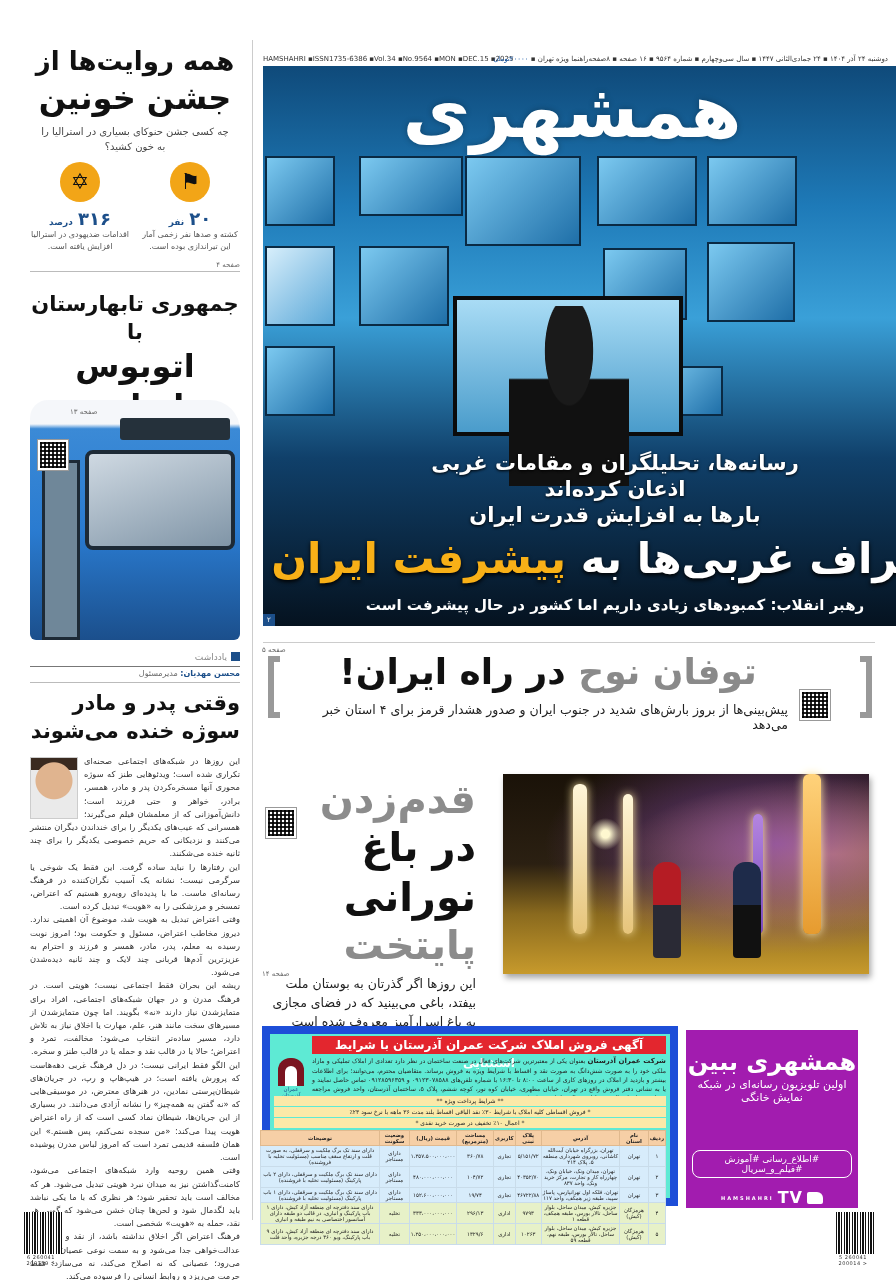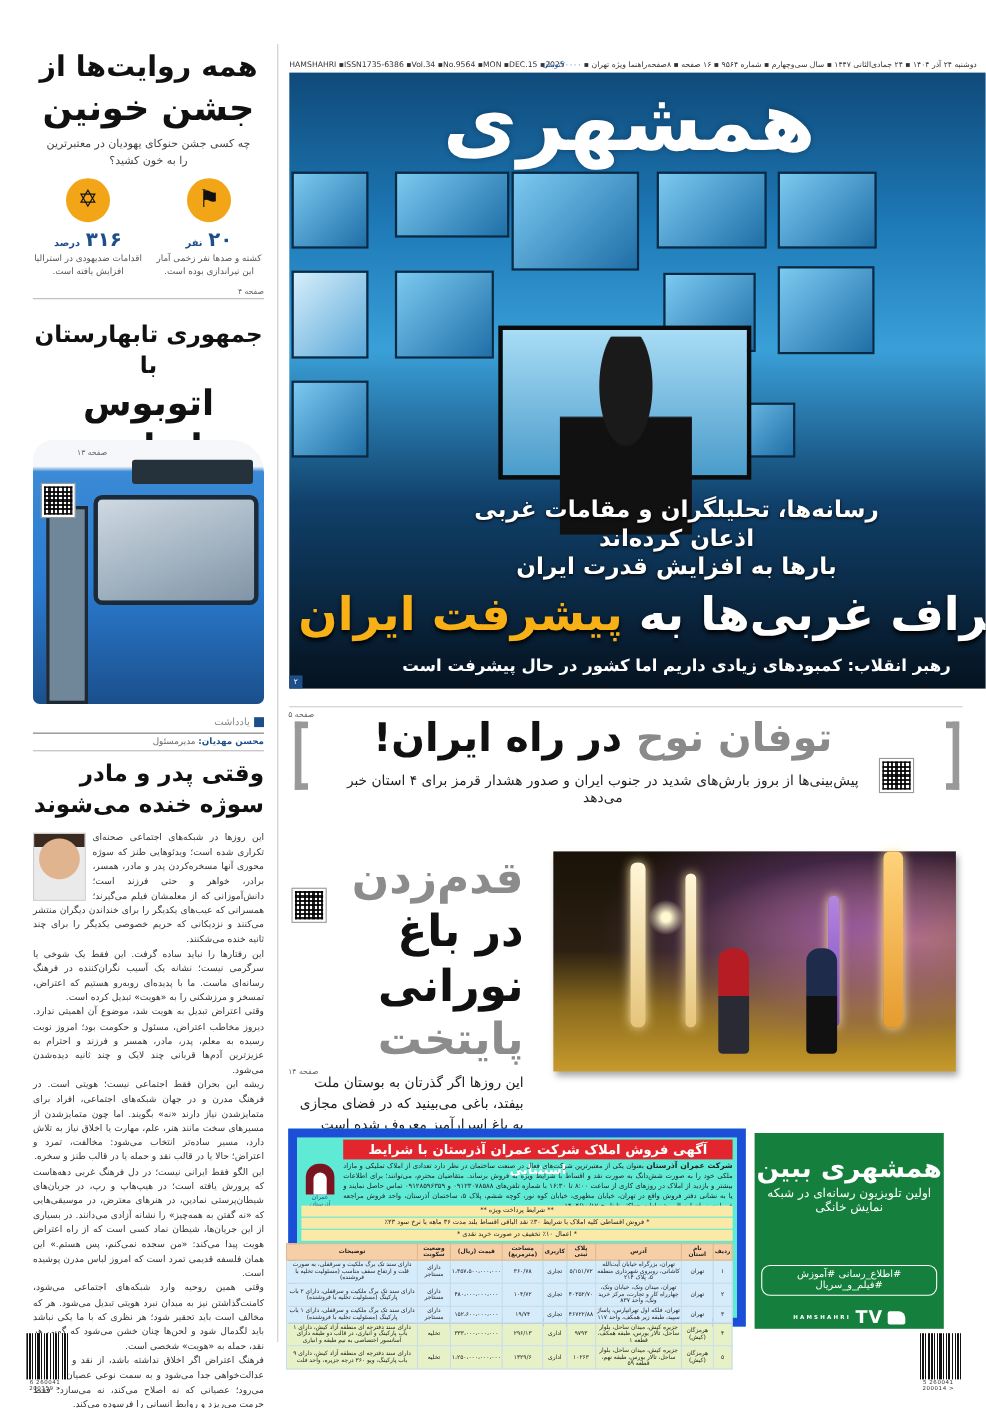--- a/index.html
+++ b/index.html
@@ -49,21 +49,21 @@
   .ed-body { font-size: 8.3px; line-height: 13.2px; color: #333; text-align: justify; }
   .ed-photo { float: left; width: 48px; height: 62px; margin: 2px 6px 2px 0; background: radial-gradient(circle at 50% 38%,#e0b48f 18px,transparent 19px), linear-gradient(180deg,#3a2a20 0 20%,#eaeaea 20% 100%); border: 1px solid #ccc; }
   
   .flood { left: 268px; top: 648px; width: 604px; height: 80px; }
   .bracket-l, .bracket-r { position: absolute; top: 8px; width: 12px; height: 62px; border: 6px solid #999; }
   .bracket-l { left: 0; border-right: none; }
   .bracket-r { right: 0; border-left: none; }
   .flood-title { position: absolute; left: 40px; right: 84px; top: 0; text-align: center; font-size: 36px; font-weight: bold; line-height: 48px; }
   .flood-title .g { color: #8a8a8a; }
   .flood-title .k { color: #111; }
-  .flood-sub { position: absolute; left: 40px; right: 84px; top: 54px; text-align: center; font-size: 12.5px; color: #222; }
+  .flood-sub { position: absolute; left: 40px; right: 84px; top: 54px; font-size: 12.5px; color: #222; }
   
   .garden-text { left: 264px; top: 776px; width: 212px; text-align: right; }
   .gt-line1 { font-size: 40px; font-weight: bold; color: #8c8c8c; line-height: 46px; }
   .gt-line2 { font-size: 40px; font-weight: bold; color: #111; line-height: 50px; }
   .gt-line3 { font-size: 40px; font-weight: bold; color: #8c8c8c; line-height: 46px; }
   .gt-body { font-size: 12.5px; color: #222; line-height: 19px; margin-top: 6px; }
   .garden-photo { left: 503px; top: 774px; width: 366px; height: 200px; background: radial-gradient(circle at 28% 30%,#fff8d0 4px,transparent 16px), radial-gradient(ellipse at 75% 35%,rgba(150,80,200,.7),transparent 60%), radial-gradient(ellipse at 90% 40%,rgba(240,170,70,.8),transparent 45%), linear-gradient(180deg,#1a1208 0%,#2b2012 45%,#8a6a1e 70%,#c79a2c 100%); box-shadow: 2px 4px 6px rgba(0,0,0,.35); }
   .tree { position: absolute; bottom: 40px; width: 14px; background: linear-gradient(180deg,#fff6d8,#e6c47a); border-radius: 6px; box-shadow: 0 0 10px #ffe9a6; }
   .fig { position: absolute; bottom: 16px; width: 28px; height: 96px; border-radius: 12px 12px 4px 4px; }
   
@@ -75,21 +75,21 @@
   .ad-logo .nm { font-size: 5.5px; color: #1c4f8a; }
   .ad-intro { position: absolute; left: 42px; right: 4px; top: 22px; font-size: 6.2px; line-height: 9px; color: #222; text-align: justify; }
   .ad-intro b { font-size: 7px; }
   .ad-cond { position: absolute; left: 4px; right: 4px; height: 10px; background: #fbe9a8; font-size: 6px; text-align: center; line-height: 10px; color: #222; }
   .ad-table { position: absolute; left: 4px; right: 4px; top: 96px; border-collapse: collapse; font-size: 5.4px; color: #222; width: 406px; }
   .ad-table th { background: #f6cfa6; border: 1px solid #e0b98e; padding: 1px; font-weight: bold; }
   .ad-table td { border: 1px solid #c9dcea; padding: 1px; text-align: center; }
   .ad-table tr.blue td { background: #d7ecfb; }
   .ad-table tr.green td { background: #e7f1c8; }
   
-  .tv-promo { left: 686px; top: 1030px; width: 172px; height: 178px; background: #15803d; color: #fff; text-align: center; }
+  .tv-promo { left: 686px; top: 1030px; width: 172px; height: 178px; background: #a21caf; color: #fff; text-align: center; }
   .tv-title { font-size: 24px; font-weight: bold; margin-top: 18px; }
   .tv-sub { font-size: 11px; font-weight: normal; margin-top: 2px; }
   .tv-tags { margin: 46px 6px 0; border: 1px solid #fff; border-radius: 8px; font-size: 9px; padding: 3px 0; }
   .tv-brand { margin-top: 10px; font-size: 16px; font-weight: bold; letter-spacing: 1px; display: flex; justify-content: center; align-items: center; gap: 4px; direction: ltr; }
   .tv-brand .small { font-size: 5px; letter-spacing: 2px; line-height: 6px; text-align: left; }
   
   .barcode { width: 38px; height: 42px; background: repeating-linear-gradient(90deg,#111 0 1px,#fff 1px 2px,#111 2px 4px,#fff 4px 5px,#111 5px 6px,#fff 6px 8px); }
   .bc-num { font-size: 5px; color: #333; direction: ltr; letter-spacing: .5px; }
 </style>
 </head>
@@ -127,21 +127,21 @@
   </div>
   <div class="hero-sub">رهبر انقلاب: کمبودهای زیادی داریم اما کشور در حال پیشرفت است</div>
   <div class="hero-page">۲</div>
 </div>
 
 <div class="abs col-rule"></div>
 
 <div class="abs lcol" style="top:44px">
   <div class="h-big" style="font-size:26px;line-height:34px">همه روایت‌ها از</div>
   <div class="h-big" style="font-size:32px;line-height:40px">جشن خونین</div>
-  <div class="muted" style="margin:6px 10px 8px">چه کسی جشن حنوکای یهودیان در معتبرترین را به خون کشید؟</div>
+  <div class="muted" style="margin:6px 10px 8px">چه کسی جشن حنوکای بسیاری در استرالیا را به خون کشید؟</div>
   <div class="stat-row">
     <div class="stat">
       <div class="stat-icon">⚑</div>
       <div><span class="stat-num">۲۰</span> <span class="stat-unit">نفر</span></div>
       <div class="stat-desc">کشته و صدها نفر زخمی آمار این تیراندازی بوده است.</div>
     </div>
     <div class="stat">
       <div class="stat-icon">✡</div>
       <div><span class="stat-num">۳۱۶</span> <span class="stat-unit">درصد</span></div>
       <div class="stat-desc">اقدامات ضدیهودی در استرالیا افزایش یافته است.</div>

